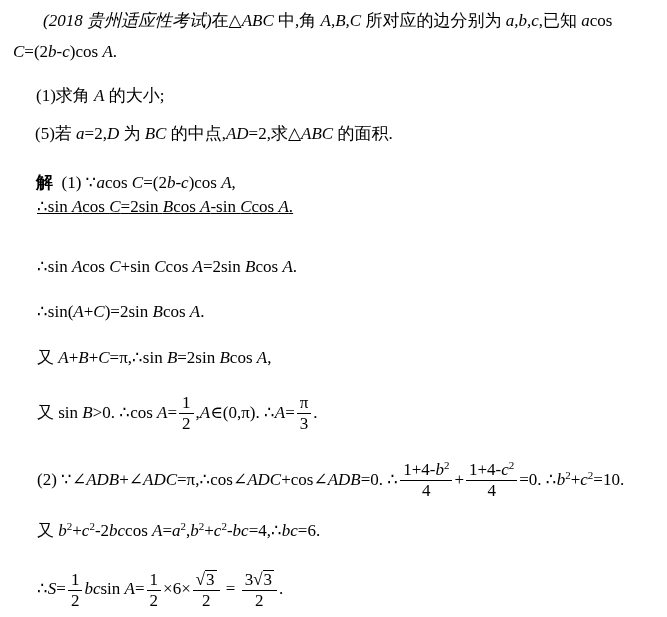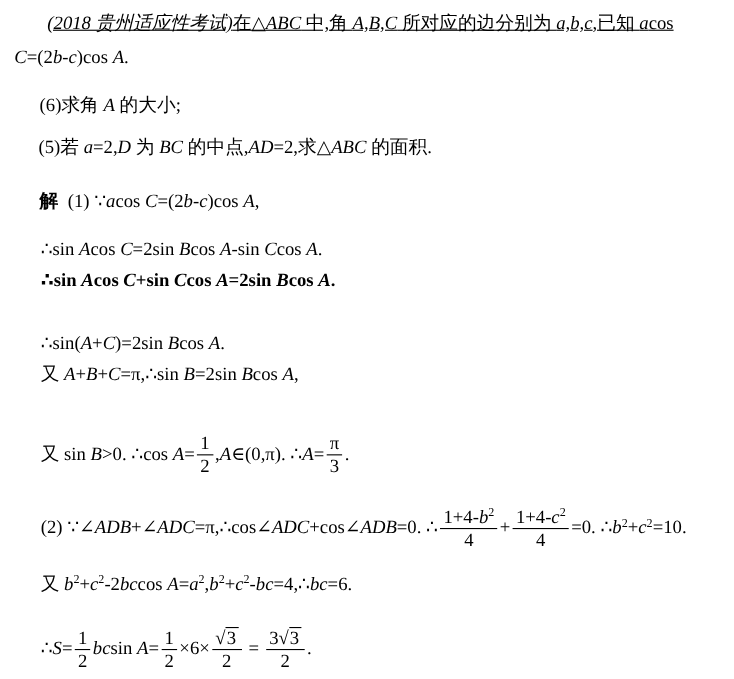--- a/index.html
+++ b/index.html
@@ -59,27 +59,27 @@
     border-top: 1px solid #000;
     padding: 0 2px 0 1px;
     line-height: 1.0;
   }
 </style>
 </head>
 <body style="background: rgb(255, 255, 255); color: rgb(0, 0, 0);">
 
 <div class="page">
   <div id="doc">
-      <div class="line" style="top: 10px; left: 43px; text-decoration: underline;"><span class="kai">(2018 贵州适应性考试)</span><span>在△</span><span class="it">ABC</span><span> 中,角 </span><span class="it">A,B,C</span><span> 所对应的边分别为 </span><span class="it">a,b,c</span><span>,已知 </span><span class="it">a</span><span>cos</span></div>
+      <div class="line" style="top: 10px; left: 43px;"><span class="kai">(2018 贵州适应性考试)</span><span>在△</span><span class="it">ABC</span><span> 中,角 </span><span class="it">A,B,C</span><span> 所对应的边分别为 </span><span class="it">a,b,c</span><span>,已知 </span><span class="it">a</span><span>cos</span></div>
       <div class="line" style="top: 41px; left: 13px;"><span class="it">C</span><span>=(2</span><span class="it">b</span><span>-</span><span class="it">c</span><span>)cos </span><span class="it">A</span><span>.</span></div>
-      <div class="line" style="top: 85px; left: 36px;"><span>(6)求角 </span><span class="it">A</span><span> 的大小;</span></div>
+      <div class="line" style="top: 85px; left: 36px;"><span>(1)求角 </span><span class="it">A</span><span> 的大小;</span></div>
       <div class="line" style="top: 123px; left: 35px;"><span>(5)若 </span><span class="it">a</span><span>=2,</span><span class="it">D</span><span> 为 </span><span class="it">BC</span><span> 的中点,</span><span class="it">AD</span><span>=2,求△</span><span class="it">ABC</span><span> 的面积.</span></div>
       <div class="line" style="top: 172px; left: 36px;"><span class="bd">解</span><span>  (1) ∵</span><span class="it">a</span><span>cos </span><span class="it">C</span><span>=(2</span><span class="it">b</span><span>-</span><span class="it">c</span><span>)cos </span><span class="it">A</span><span>,</span></div>
-      <div class="line" style="top: 216px; left: 37px;"><span>∴sin </span><span class="it">A</span><span>cos </span><span class="it">C</span><span>=2sin </span><span class="it">B</span><span>cos </span><span class="it">A</span><span>-sin </span><span class="it">C</span><span>cos </span><span class="it">A</span><span>.</span></div>
-      <div class="line" style="top: 244px; left: 37px; font-weight: bold;"><span>∴sin </span><span class="it">A</span><span>cos </span><span class="it">C</span><span>+sin </span><span class="it">C</span><span>cos </span><span class="it">A</span><span>=2sin </span><span class="it">B</span><span>cos </span><span class="it">A</span><span>.</span></div>
+      <div class="line" style="top: 196px; left: 37px; text-decoration: underline;"><span>∴sin </span><span class="it">A</span><span>cos </span><span class="it">C</span><span>=2sin </span><span class="it">B</span><span>cos </span><span class="it">A</span><span>-sin </span><span class="it">C</span><span>cos </span><span class="it">A</span><span>.</span></div>
+      <div class="line" style="top: 256px; left: 37px;"><span>∴sin </span><span class="it">A</span><span>cos </span><span class="it">C</span><span>+sin </span><span class="it">C</span><span>cos </span><span class="it">A</span><span>=2sin </span><span class="it">B</span><span>cos </span><span class="it">A</span><span>.</span></div>
       <div class="line" style="top: 301px; left: 37px; text-align: right;"><span>∴sin(</span><span class="it">A</span><span>+</span><span class="it">C</span><span>)=2sin </span><span class="it">B</span><span>cos </span><span class="it">A</span><span>.</span></div>
-      <div class="line" style="top: 329px; left: 37px;"><span>又 </span><span class="it">A</span><span>+</span><span class="it">B</span><span>+</span><span class="it">C</span><span>=π,∴sin </span><span class="it">B</span><span>=2sin </span><span class="it">B</span><span>cos </span><span class="it">A</span><span>,</span></div>
+      <div class="line" style="top: 347px; left: 37px;"><span>又 </span><span class="it">A</span><span>+</span><span class="it">B</span><span>+</span><span class="it">C</span><span>=π,∴sin </span><span class="it">B</span><span>=2sin </span><span class="it">B</span><span>cos </span><span class="it">A</span><span>,</span></div>
       <div class="line" style="top: 394px; left: 37px;"><span>又 sin </span><span class="it">B</span><span>&gt;0. ∴cos </span><span class="it">A</span><span>=</span><span class="frac"><span class="num"><span>1</span></span><span class="den"><span>2</span></span></span><span>,</span><span class="it">A</span><span>∈(0,π). ∴</span><span class="it">A</span><span>=</span><span class="frac"><span class="num"><span>π</span></span><span class="den"><span>3</span></span></span><span>.</span></div>
       <div class="line" style="top: 461px; left: 37px;"><span>(2) ∵∠</span><span class="it">ADB</span><span>+∠</span><span class="it">ADC</span><span>=π,∴cos∠</span><span class="it">ADC</span><span>+cos∠</span><span class="it">ADB</span><span>=0. ∴</span><span class="frac"><span class="num"><span>1+4-</span><span class="it">b</span><span class="sup">2</span></span><span class="den"><span>4</span></span></span><span>+</span><span class="frac"><span class="num"><span>1+4-</span><span class="it">c</span><span class="sup">2</span></span><span class="den"><span>4</span></span></span><span>=0. ∴</span><span class="it">b</span><span class="sup">2</span><span>+</span><span class="it">c</span><span class="sup">2</span><span>=10.</span></div>
       <div class="line" style="top: 520px; left: 37px;"><span>又 </span><span class="it">b</span><span class="sup">2</span><span>+</span><span class="it">c</span><span class="sup">2</span><span>-2</span><span class="it">bc</span><span>cos </span><span class="it">A</span><span>=</span><span class="it">a</span><span class="sup">2</span><span>,</span><span class="it">b</span><span class="sup">2</span><span>+</span><span class="it">c</span><span class="sup">2</span><span>-</span><span class="it">bc</span><span>=4,∴</span><span class="it">bc</span><span>=6.</span></div>
       <div class="line" style="top: 570px; left: 37px;"><span>∴</span><span class="it">S</span><span>=</span><span class="frac"><span class="num"><span>1</span></span><span class="den"><span>2</span></span></span><span class="it">bc</span><span>sin </span><span class="it">A</span><span>=</span><span class="frac"><span class="num"><span>1</span></span><span class="den"><span>2</span></span></span><span>×6×</span><span class="frac"><span class="num"><span class="sqrt"><span class="rsign">√</span><span class="rad"><span>3</span></span></span></span><span class="den"><span>2</span></span></span><span> = </span><span class="frac"><span class="num"><span>3</span><span class="sqrt"><span class="rsign">√</span><span class="rad"><span>3</span></span></span></span><span class="den"><span>2</span></span></span><span>.</span></div>
     </div>
 </div>
 
 </body></html>

